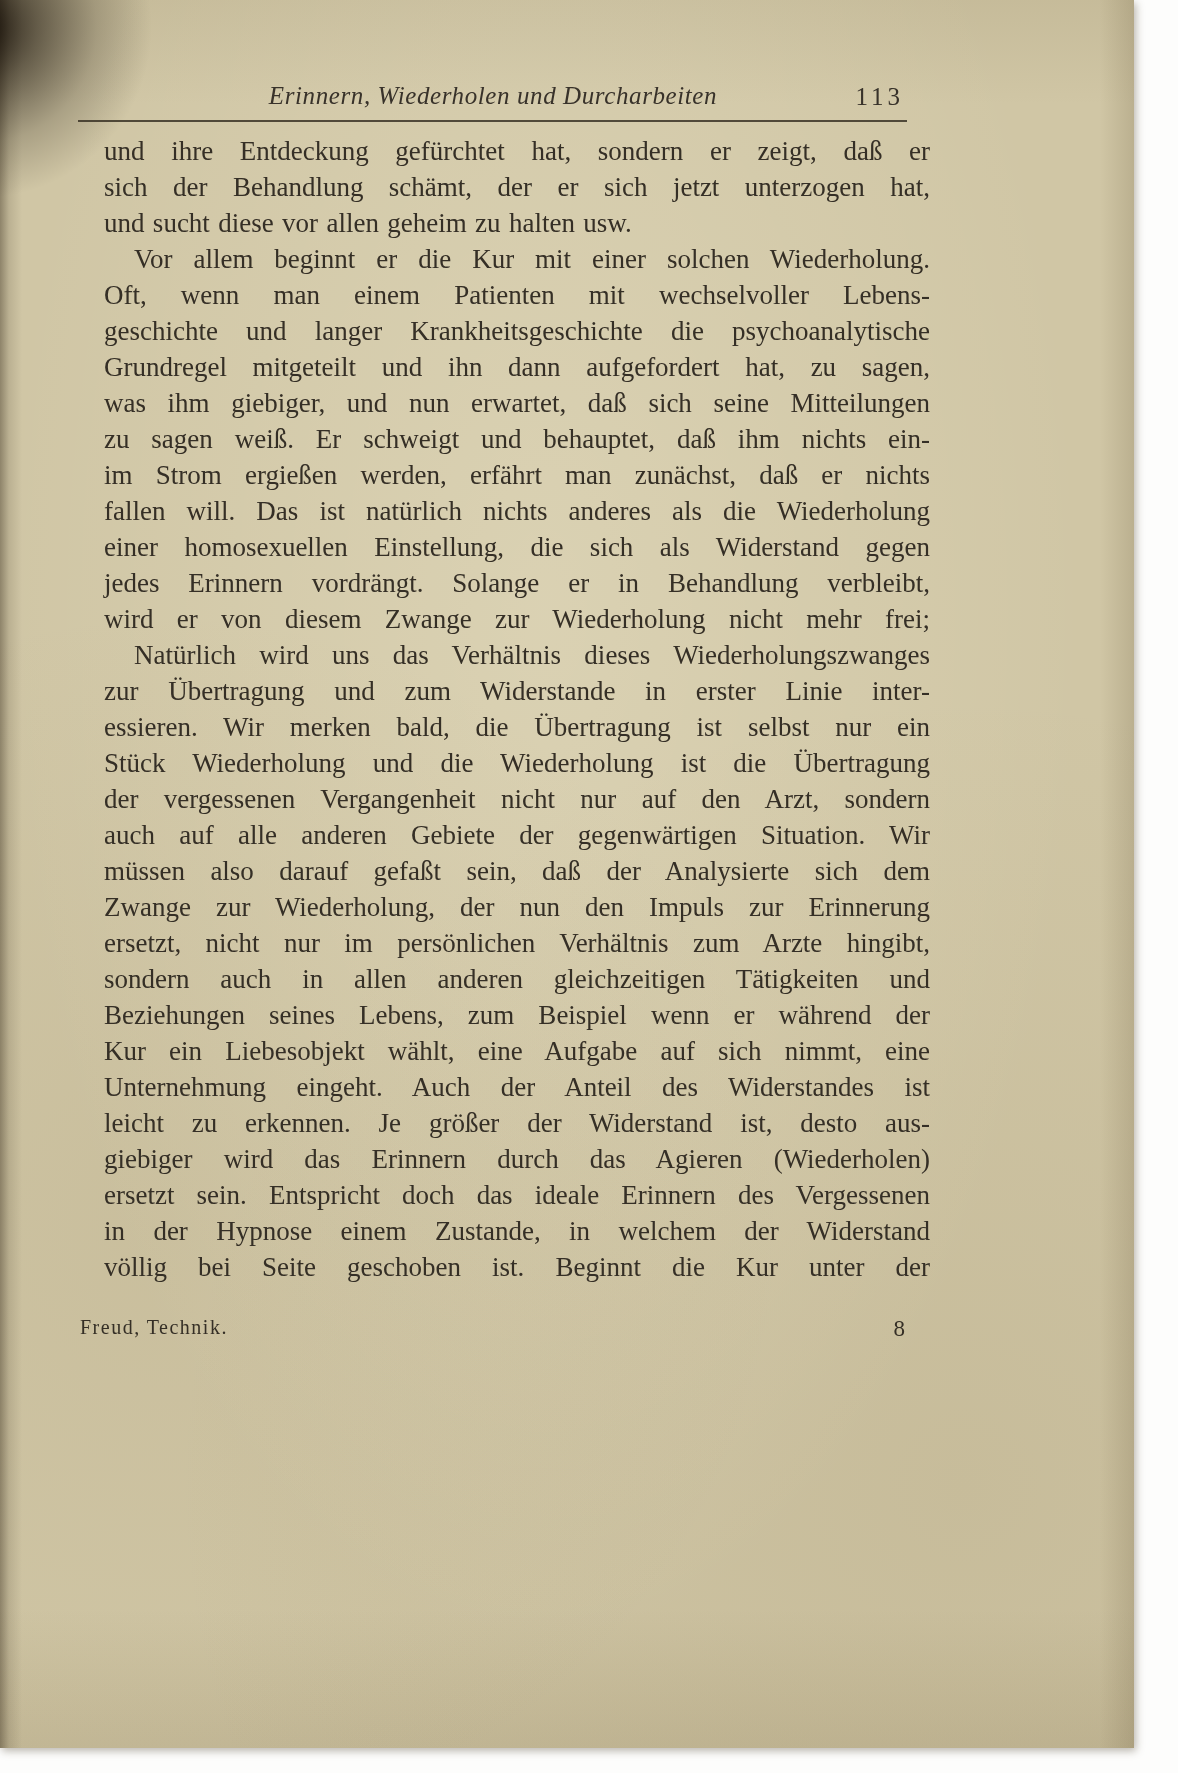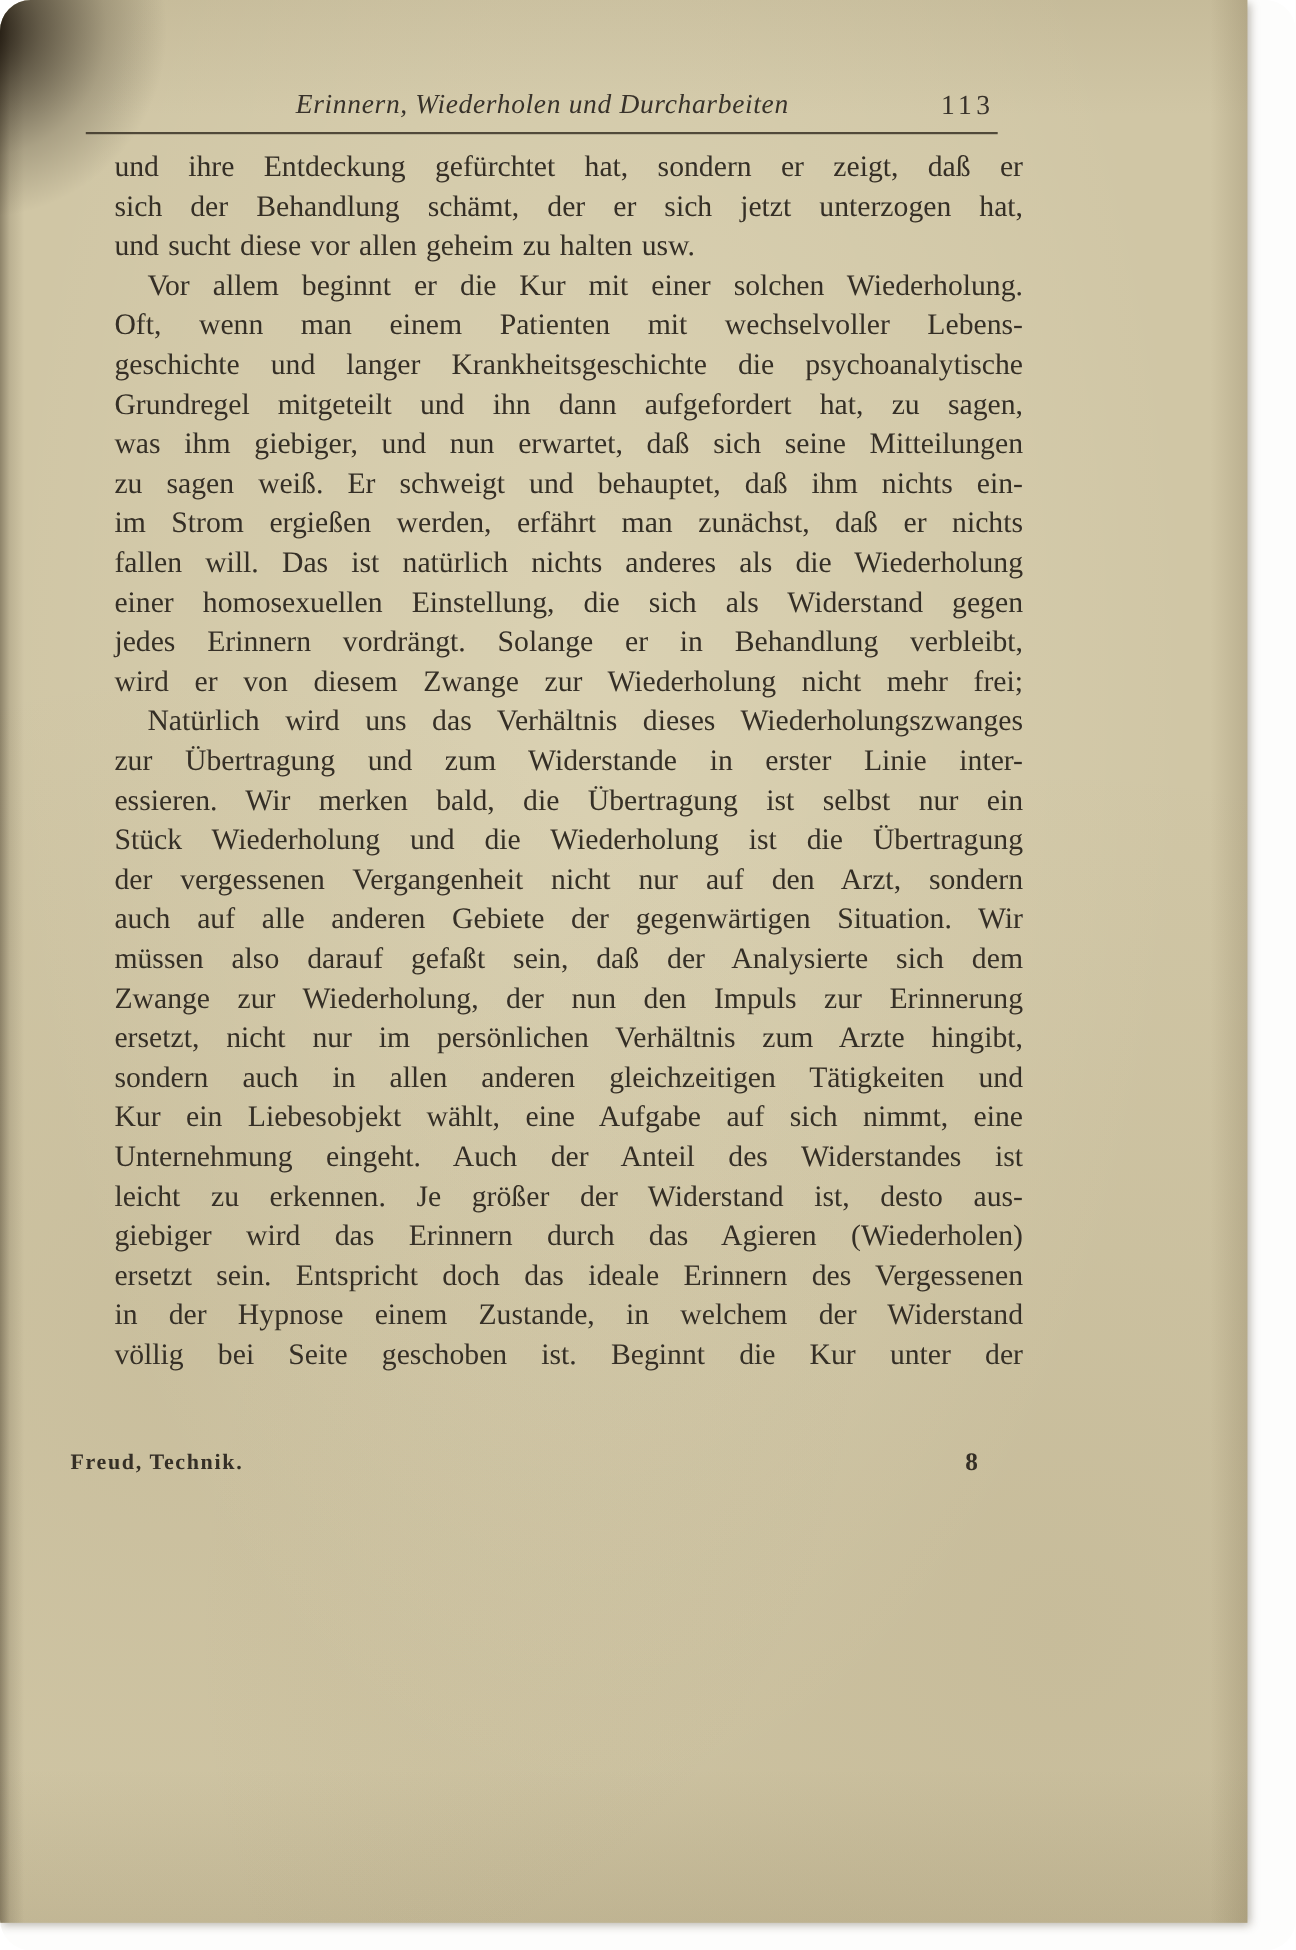--- a/index.html
+++ b/index.html
@@ -3,21 +3,20 @@
 <meta charset="utf-8">
 <style>
   html, body { margin: 0; padding: 0; background: #ffffff; }
   .canvas {
     position: relative;
     width: 1178px;
     height: 1773px;
     background: #fdfdfc;
     overflow: hidden;
     font-family: "Liberation Serif", serif;
-    border-radius: 28px;
   }
   .page {
     position: absolute;
     left: 0;
     top: 0;
     width: 1134px;
     height: 1748px;
     background-color: #d0c6a5;
     background-image:
       radial-gradient(ellipse at 48% 35%, rgba(255,250,228,0.22), rgba(255,250,228,0) 65%),
@@ -85,28 +84,27 @@
     text-align-last: justify;
     white-space: normal;
   }
   .line.nojust {
     text-align: center;
     text-align-last: left;
   }
   .line.indent { text-indent: 30px; }
   .footer {
     position: absolute;
-    left: 64px;
+    left: 80px;
     top: 1316px;
     width: 826px;
     display: flex;
     justify-content: space-between;
-    align-items: center;
+    align-items: flex-start;
     color: #352f26;
-    font-weight: bold;
   }
   .footer-left {
     font-size: 20px;
     letter-spacing: 1.5px;
   }
   .footer-right {
     font-size: 23px;
     letter-spacing: 1px;
   }
 </style>
@@ -141,20 +139,21 @@
         <div class="line indent">Natürlich wird uns das Verhältnis dieses Wiederholungszwanges</div>
         <div class="line">zur Übertragung und zum Widerstande in erster Linie inter-</div>
         <div class="line">essieren. Wir merken bald, die Übertragung ist selbst nur ein</div>
         <div class="line">Stück Wiederholung und die Wiederholung ist die Übertragung</div>
         <div class="line">der vergessenen Vergangenheit nicht nur auf den Arzt, sondern</div>
         <div class="line">auch auf alle anderen Gebiete der gegenwärtigen Situation. Wir</div>
         <div class="line">müssen also darauf gefaßt sein, daß der Analysierte sich dem</div>
         <div class="line">Zwange zur Wiederholung, der nun den Impuls zur Erinnerung</div>
         <div class="line">ersetzt, nicht nur im persönlichen Verhältnis zum Arzte hingibt,</div>
         <div class="line">sondern auch in allen anderen gleichzeitigen Tätigkeiten und</div>
+        <div class="line">Beziehungen seines Lebens, zum Beispiel wenn er während der</div>
         <div class="line">Kur ein Liebesobjekt wählt, eine Aufgabe auf sich nimmt, eine</div>
         <div class="line">Unternehmung eingeht. Auch der Anteil des Widerstandes ist</div>
         <div class="line">leicht zu erkennen. Je größer der Widerstand ist, desto aus-</div>
         <div class="line">giebiger wird das Erinnern durch das Agieren (Wiederholen)</div>
         <div class="line">ersetzt sein. Entspricht doch das ideale Erinnern des Vergessenen</div>
         <div class="line">in der Hypnose einem Zustande, in welchem der Widerstand</div>
         <div class="line">völlig bei Seite geschoben ist. Beginnt die Kur unter der</div>
       </div>
 
     <div class="footer">

